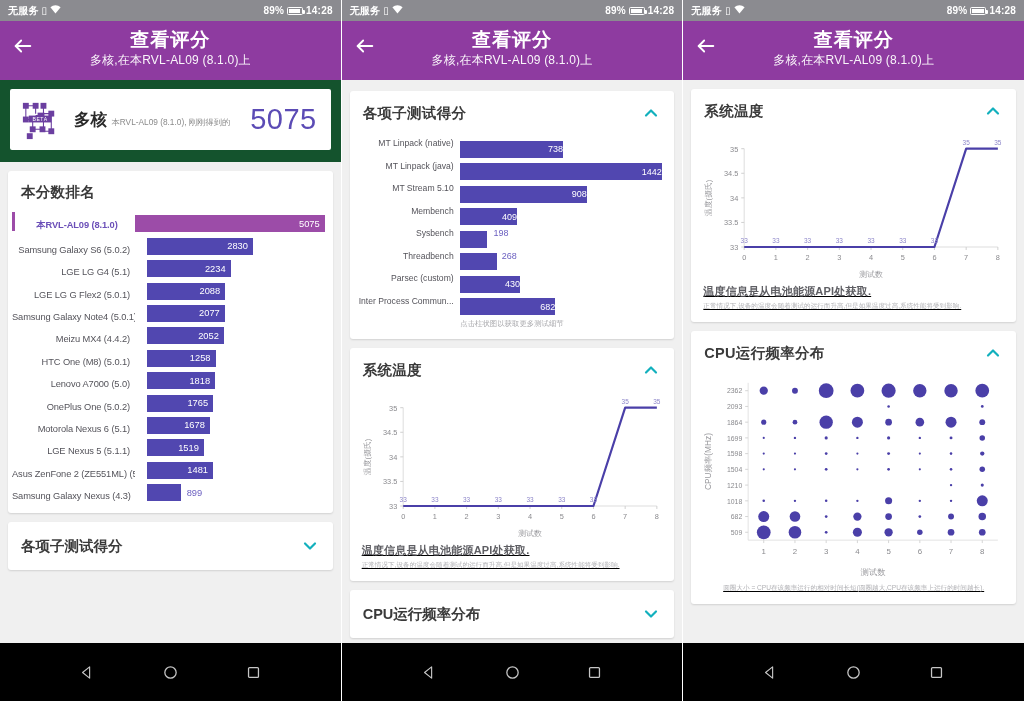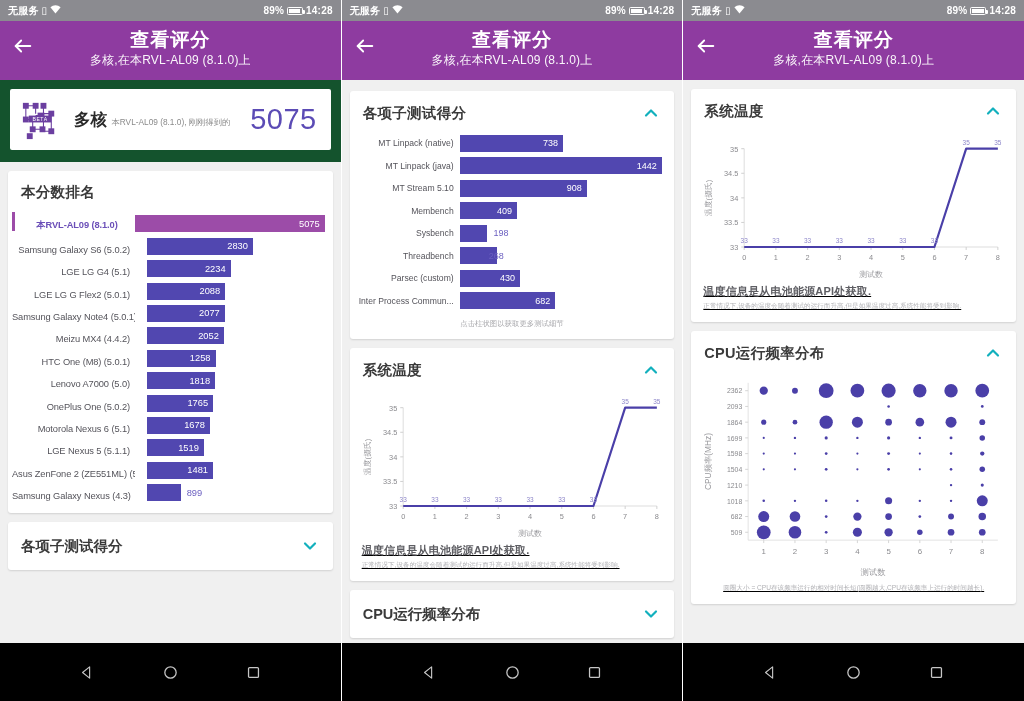--- a/index.html
+++ b/index.html
@@ -64,21 +64,21 @@
      font-size:9.3px; color:#6b5fc0; padding-left:6px;}
   .me-marker { position:absolute; left:0; top:2px; width:3px; height:19px; background:#9c4ca8;}
 
   
   .sub-wrap { padding:3px 10px 2px 6px;}
   .sub-row { display:flex; align-items:center; height:22.5px;}
   .sub-label { width:104px; text-align:right; font-size:8.6px; color:#54535a; padding-right:6px;
      white-space:nowrap; overflow:hidden;}
   .sub-barwrap { flex:1 1 auto; position:relative; height:17px;}
   .sub-bar { height:17px; background:#5147b0; display:flex; align-items:center; justify-content:flex-end;
-     padding-right:5px; color:#fff; font-size:9px;}
+     color:#fff; font-size:9px;margin-top:6px;}
   .sub-val-out { position:absolute; top:0; height:17px; display:flex; align-items:center;
      font-size:9px; color:#6b5fc0; padding-left:6px;}
   .hint { text-align:center; font-size:7.4px; color:#a9a9ad; padding:5px 0 10px 0;}
 
   
   .chartbox { position:relative; padding:4px 6px 2px 6px;}
   .chartbox svg { display:block; width:100%; height:auto;}
   .note { padding:2px 12px 11px 12px;text-decoration:underline;}
   .note-main { font-size:11px; color:#5e5e63; font-weight:bold; letter-spacing:.2px;}
   .note-sub { font-size:6.6px; color:#b0b0b4; margin-top:3px; line-height:1.3;}
@@ -343,21 +343,21 @@
               <span class="sub-label">Sysbench</span>
               <span class="sub-barwrap">
                 <span class="sub-bar" style="width:27.73647711511789px"></span>
                 <span class="sub-val-out" style="left:27.73647711511789px">198</span>
               </span>
             </div>
             <div class="sub-row">
               <span class="sub-label">Threadbench</span>
               <span class="sub-barwrap">
                 <span class="sub-bar" style="width:37.54230235783634px"></span>
-                <span class="sub-val-out" style="left:23px">268</span>
+                <span class="sub-val-out" style="left:36px">268</span>
               </span>
             </div>
             <div class="sub-row">
               <span class="sub-label">Parsec (custom)</span>
               <span class="sub-barwrap">
                 <span class="sub-bar" style="width:60.23578363384188px">430</span>
               </span>
             </div>
             <div class="sub-row">
               <span class="sub-label">Inter Process Commun...</span>

